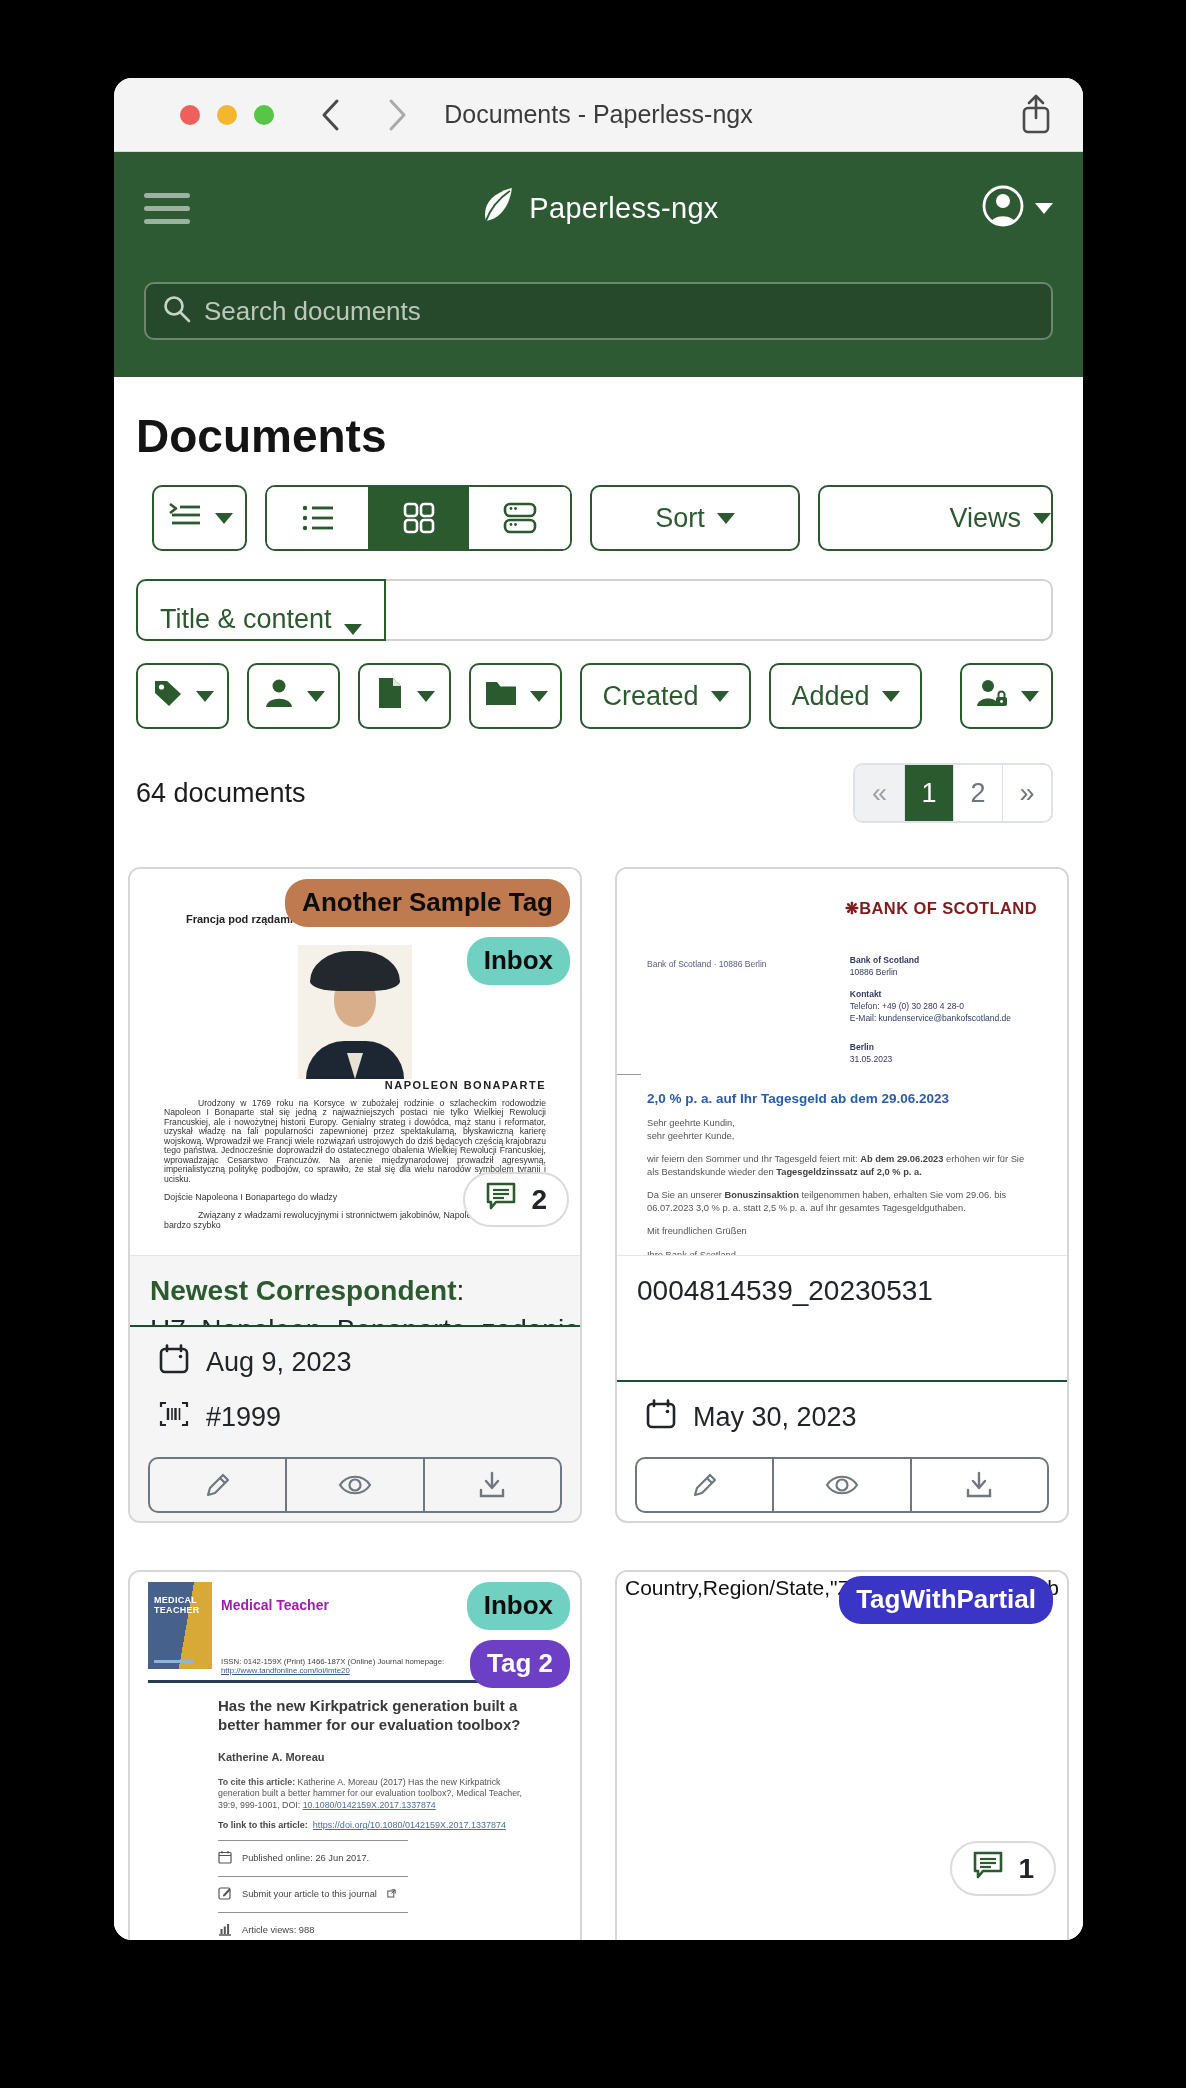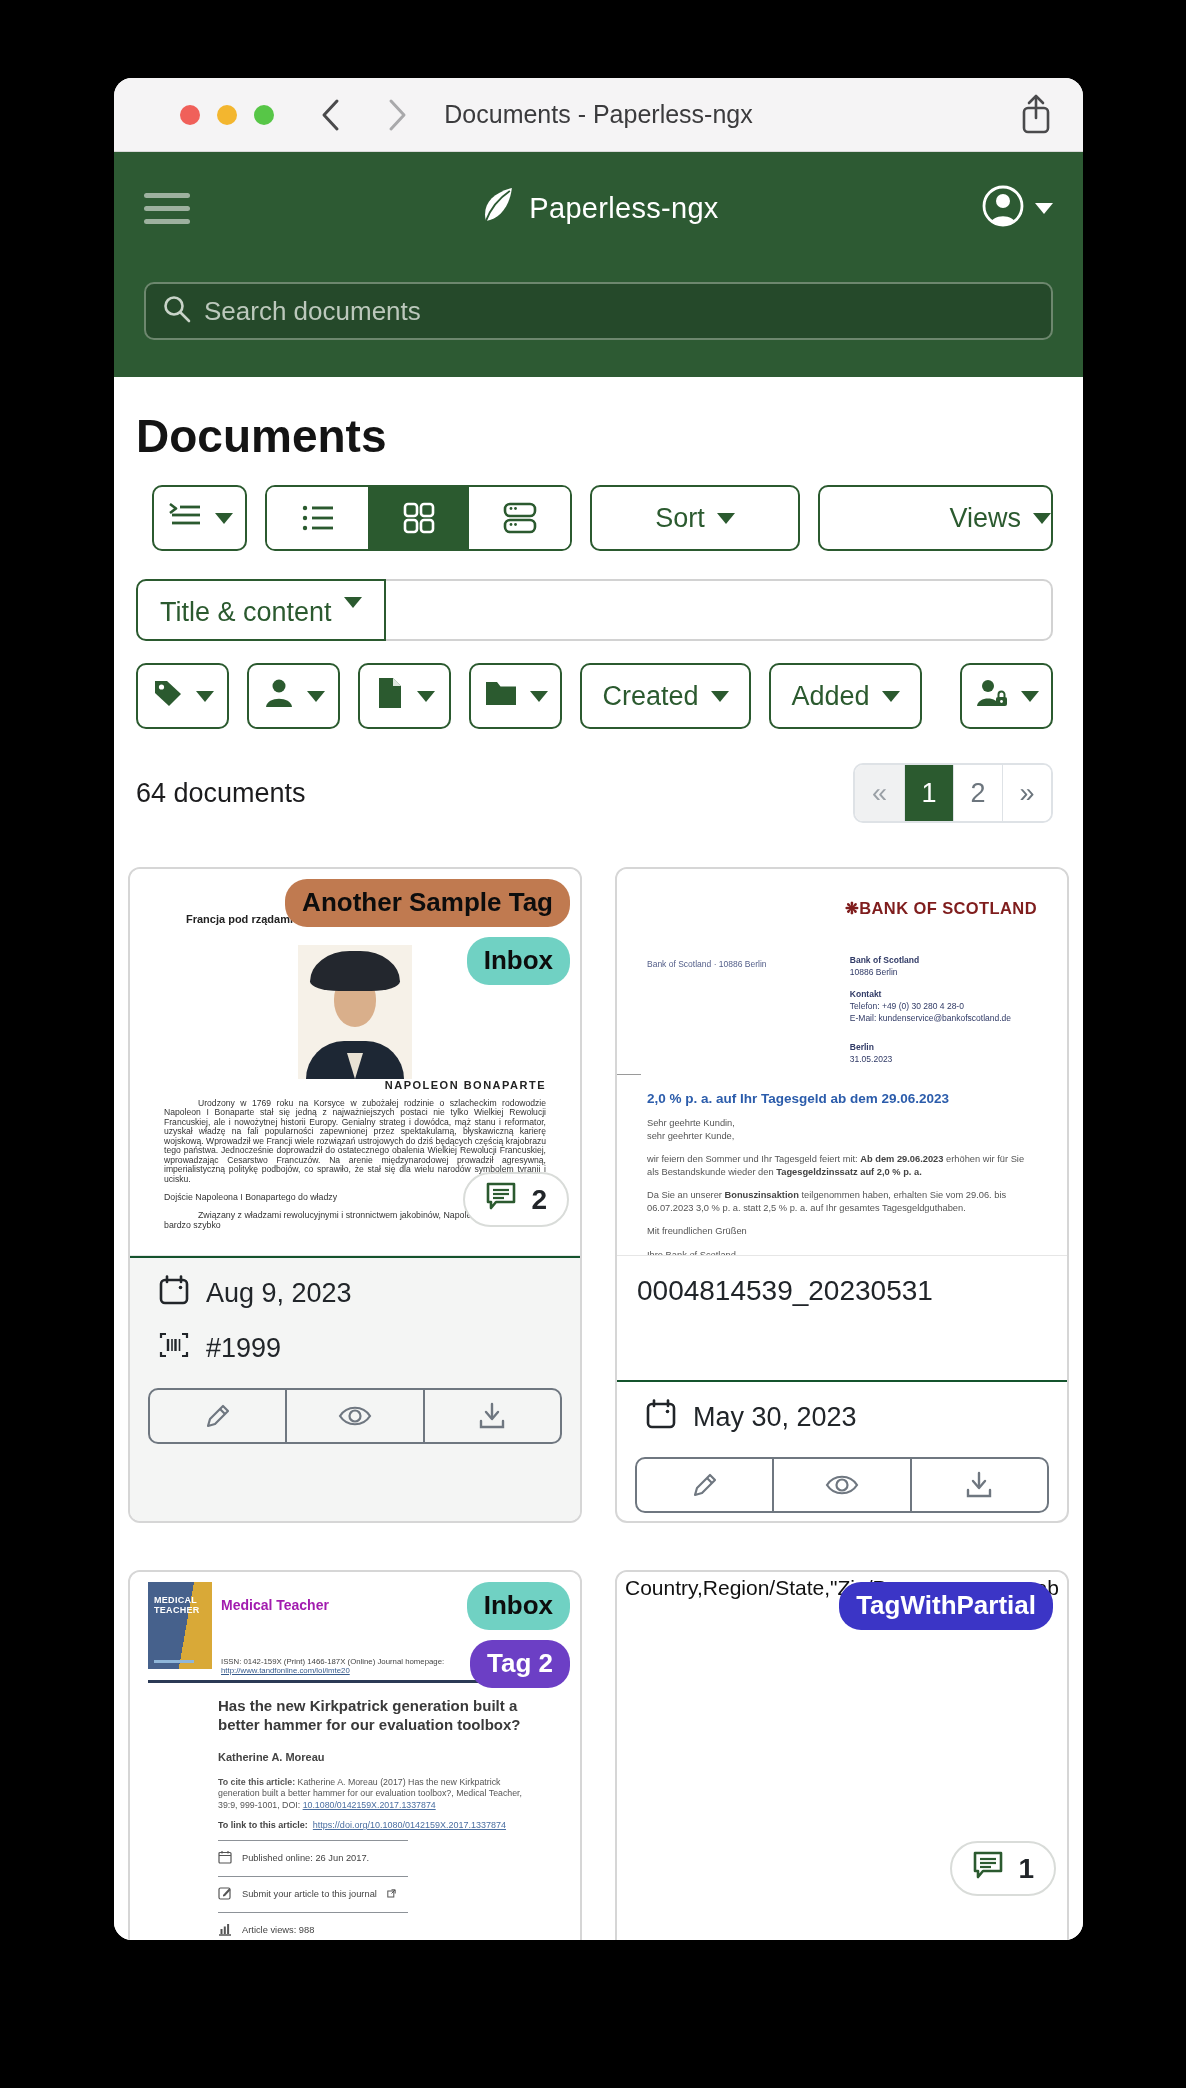--- a/index.html
+++ b/index.html
@@ -45,21 +45,21 @@
 
   .btn { border:2.5px solid var(--green); color:var(--green); background:#fff; border-radius:10px; display:flex; align-items:center; justify-content:center; gap:12px; font-size:27px; cursor:pointer; }
   .toolbar1 { display:flex; gap:18px; margin:22px 30px 0 38px; height:66px; }
   .btn-select { width:95px; }
   .viewgroup { width:307px; display:flex; border:2.5px solid var(--green); border-radius:10px; overflow:hidden; }
   .viewgroup .seg { flex:1; display:flex; align-items:center; justify-content:center; color:var(--green); background:#fff; cursor:pointer; }
   .viewgroup .seg.active { background:var(--green); color:#fff; }
   .btn-sort { flex:1 1 0; } .btn-views { flex:1.12 1 0;justify-content:flex-end; }
 
   .toolbar2 { display:flex; margin:28px 30px 0 22px; height:62px; }
-  .fieldselect { border:2.5px solid var(--green); border-radius:10px 0 0 10px; color:var(--green); background:#fff; display:flex; align-items:flex-start; gap:12px; padding:16px 22px; font-size:27px; z-index:1; cursor:pointer; }
+  .fieldselect { border:2.5px solid var(--green); border-radius:10px 0 0 10px; color:var(--green); background:#fff; display:flex; align-items:flex-end; gap:12px; padding:4px 22px; font-size:27px; z-index:1; cursor:pointer; }
   .fieldinput { flex:1; border:2px solid #d2d2d2; border-left:none; border-radius:0 10px 10px 0; font-size:26px; padding:0 16px; color:#212529; outline:none; font-family:"Liberation Sans",sans-serif; }
 
   .toolbar3 { display:flex; gap:18px; margin:22px 30px 0 22px; height:66px; align-items:stretch; }
   .btn-icon { width:93px; }
   .btn-created { width:171px; } .btn-added { width:153px; }
   .spacer { flex:1; }
 
   .countrow { display:flex; justify-content:space-between; align-items:center; margin:34px 30px 0 22px; }
   .doccount { font-size:27px; color:#1c1c1e; }
   .pagination { display:flex; border:2px solid #dee2e6; border-radius:10px; overflow:hidden; height:60px; }
@@ -374,20 +374,21 @@
                     <path d="M3,3 h26 v18 h-18 l-5,6 v-6 h-3 Z" fill="none" stroke="#2b5a2f" stroke-width="2.6" stroke-linejoin="round"></path>
                     <line x1="8" y1="9" x2="24" y2="9" stroke="#2b5a2f" stroke-width="2.2"></line>
                     <line x1="8" y1="13" x2="24" y2="13" stroke="#2b5a2f" stroke-width="2.2"></line>
                     <line x1="8" y1="17" x2="19" y2="17" stroke="#2b5a2f" stroke-width="2.2"></line>
                   </svg>
               </span>
               <span>2</span>
             </div>
           </div>
           <div class="cardbody gray">
+            <div class="titlewrap"><span class="corr">Newest Correspondent</span><span>:</span><br><span>H7_Napoleon_Bonaparte_zadanie</span></div>
             <div class="metasection">
               <div class="metarow">
                 <span>
                   <svg width="32" height="32" viewBox="0 0 32 32">
                       <rect x="3" y="6" width="26" height="23" rx="4" fill="none" stroke="#212529" stroke-width="2.6"></rect>
                       <line x1="9" y1="2.5" x2="9" y2="8" stroke="#212529" stroke-width="2.6" stroke-linecap="round"></line>
                       <line x1="23" y1="2.5" x2="23" y2="8" stroke="#212529" stroke-width="2.6" stroke-linecap="round"></line>
                       <circle cx="22.5" cy="13.5" r="1.8" fill="#212529"></circle>
                     </svg>
                 </span>
@@ -549,21 +550,21 @@
         </div>
 
         <div class="card">
           <div class="preview">
             <div class="csv">
               <div class="csvline">
                 <span>Country,Region/State,"Zip/P</span>
                 <span>ab</span>
               </div>
             </div>
-            <div class="tagstack" style="top:10px; right:14px;">
+            <div class="tagstack" style="top:4px; right:14px;">
               <span class="tag indigo">TagWithPartial</span>
             </div>
             <div class="commentbadge" style="bottom:62px;">
               <span>
                 <svg width="32" height="30" viewBox="0 0 32 30">
                     <path d="M3,3 h26 v18 h-18 l-5,6 v-6 h-3 Z" fill="none" stroke="#2b5a2f" stroke-width="2.6" stroke-linejoin="round"></path>
                     <line x1="8" y1="9" x2="24" y2="9" stroke="#2b5a2f" stroke-width="2.2"></line>
                     <line x1="8" y1="13" x2="24" y2="13" stroke="#2b5a2f" stroke-width="2.2"></line>
                     <line x1="8" y1="17" x2="19" y2="17" stroke="#2b5a2f" stroke-width="2.2"></line>
                   </svg>

